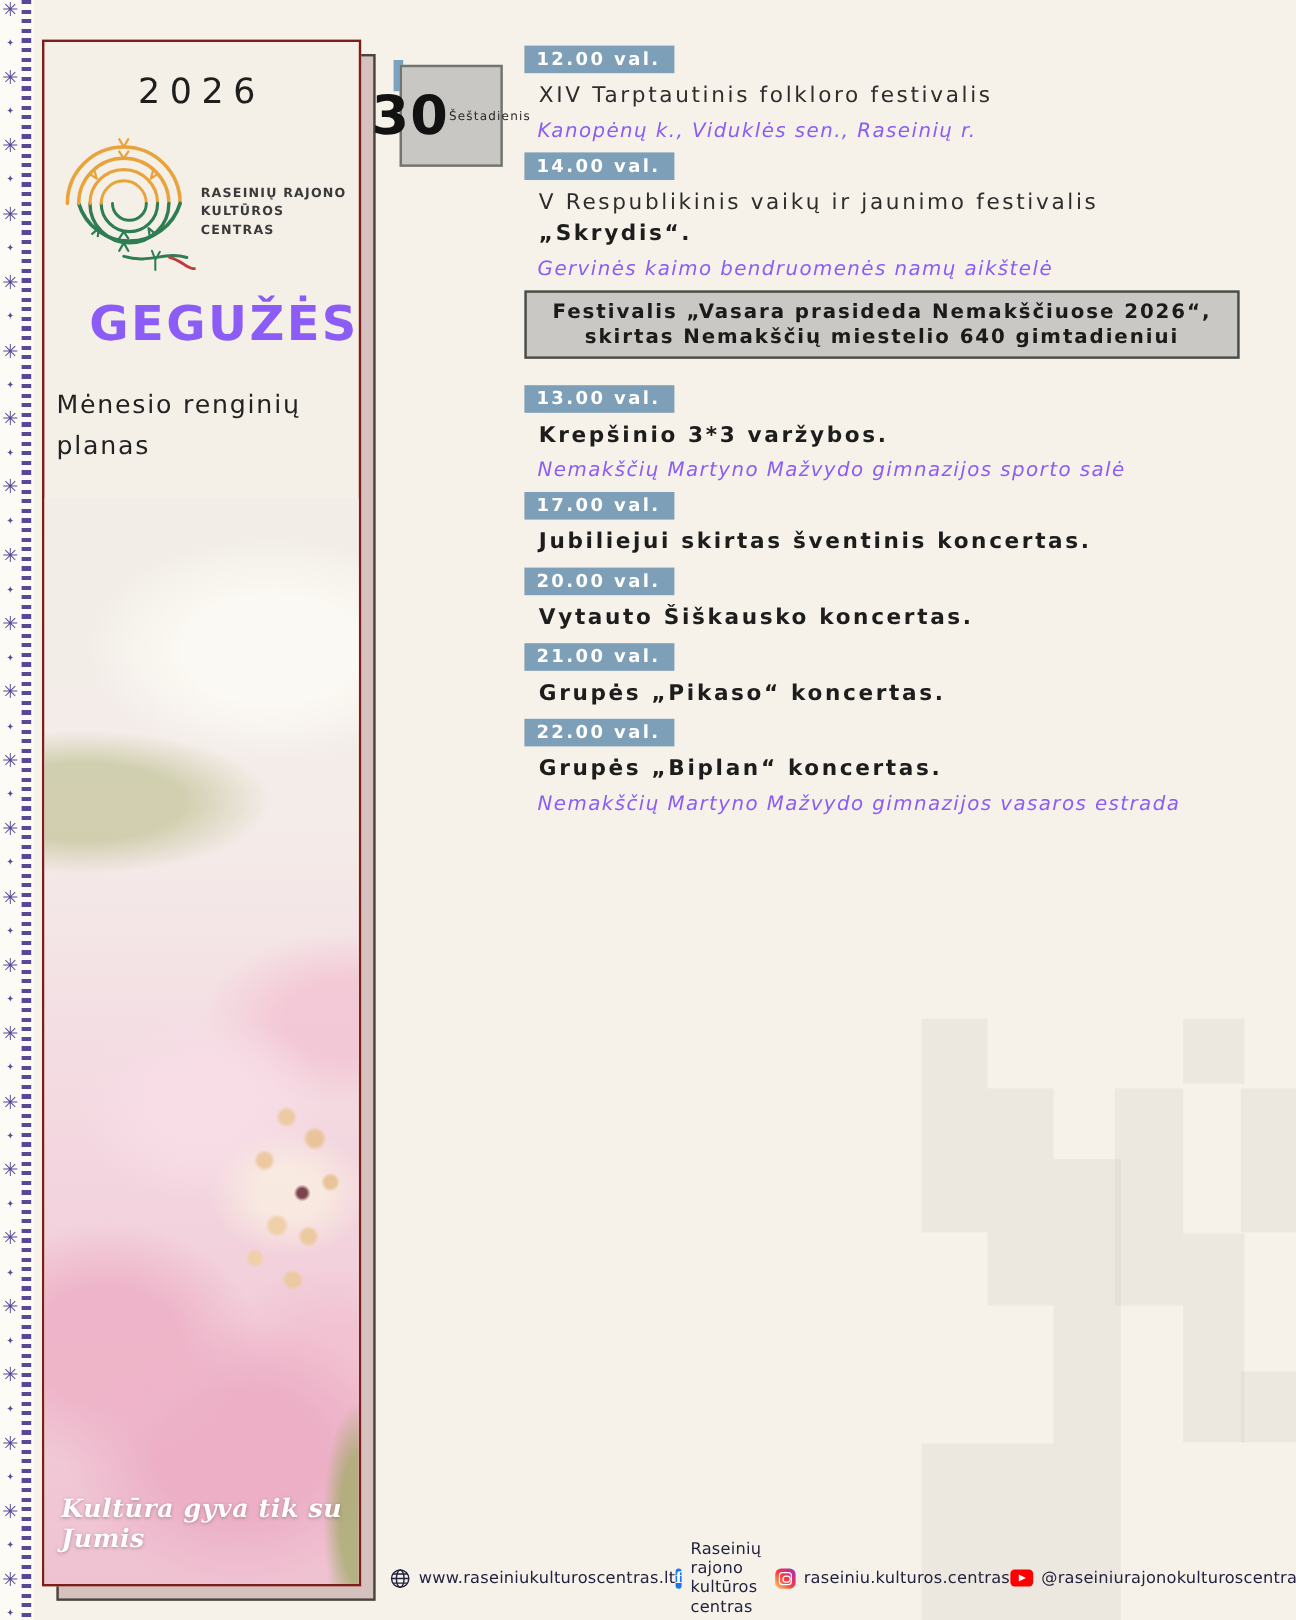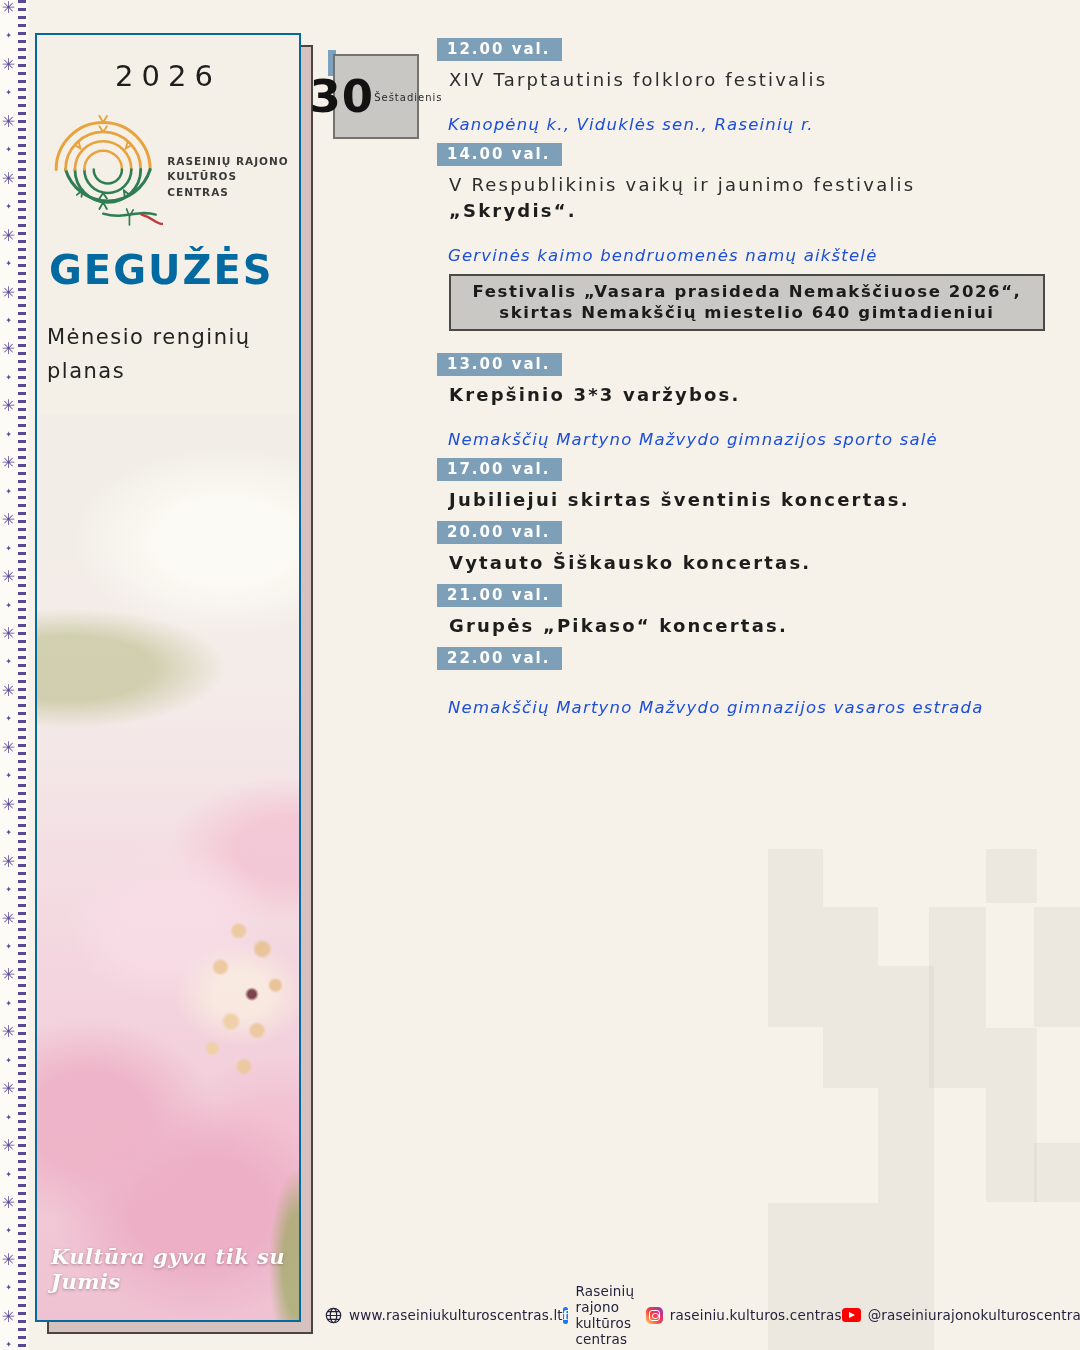--- a/index.html
+++ b/index.html
@@ -25,36 +25,36 @@
     position:absolute;left:18px;top:0;width:8px;height:1350px;
     background:repeating-linear-gradient(to bottom,#5a4798 0 3.5px,rgba(0,0,0,0) 3.5px 8px);
   }
   
   .card-shadow{
     position:absolute;left:47px;top:45px;width:262px;height:1285px;
     background:#d5c2be;border:2px solid #4a4440;z-index:1;
   }
   .side-card{
     position:absolute;left:35px;top:33px;width:262px;height:1285px;
-    background:#f4f0e7;border:2px solid #0369a1;z-index:2;overflow:hidden;
+    background:#f4f0e7;border:2px solid #7f1d1d;z-index:2;overflow:hidden;
   }
   .card-year{
     position:absolute;top:24px;left:0;width:100%;text-align:center;
     font-size:29px;letter-spacing:8px;color:#1e1e1e;
   }
   .logo-row{
     position:absolute;top:72px;left:6px;width:252px;height:140px;
     display:flex;align-items:center;gap:4px;
   }
   .logo-text{
     font-size:10.5px;font-weight:bold;letter-spacing:1px;color:#3a3a3a;line-height:1.45;
   }
   .card-month{
-    position:absolute;top:212px;left:12px;width:100%;text-align:left;
-    font-size:40px;font-weight:bold;letter-spacing:2px;color:#0369a1;
+    position:absolute;top:212px;left:0;width:100%;text-align:right;
+    font-size:40px;font-weight:bold;letter-spacing:2px;color:#8b5cf6;
   }
   .card-subtitle{
     position:absolute;top:286px;left:10px;width:242px;text-align:left;
     font-size:21px;letter-spacing:1.5px;line-height:1.6;color:#222;
   }
   .flower{
     position:absolute;left:0;bottom:0;width:100%;height:905px;
     background:
       radial-gradient(circle 7px at 82% 64%, #7e444e 0 55%, rgba(126,68,78,0) 100%),
       radial-gradient(circle 9px at 70% 61%, #ecc9a0 0 60%, rgba(236,201,160,0) 100%),
@@ -100,24 +100,24 @@
     display:inline-block;background:#7d9fb7;color:#fff;
     font-size:15px;font-weight:bold;letter-spacing:2px;
     padding:2px 12px 3px 10px;margin-bottom:6px;
   }
   .ev-title{
     font-size:18px;letter-spacing:2.2px;line-height:26px;color:#2d2d2d;padding-left:12px;
   }
   .ev-title.bold{font-weight:bold;color:#1d1d1d;}
   .ev-loc{
     font-size:16.5px;font-style:italic;letter-spacing:1.2px;line-height:20px;
-    color:#1d4ed8;margin-top:22px;padding-left:11px;
+    color:#8b5cf6;margin-top:6px;padding-left:11px;
   }
   .banner{
-    box-sizing:border-box;width:596px;margin:6px 0 22px 12px;
+    box-sizing:border-box;width:596px;margin:6px 0 22px 0;
     background:#c9c8c4;border:2px solid #4a4a46;
     text-align:center;padding:5px 4px 6px 4px;
   }
   .banner div{
     font-size:16.5px;font-weight:bold;letter-spacing:1.6px;line-height:21px;color:#1b1b1b;
   }
   
   .wm{position:absolute;background:rgba(96,72,60,0.055);z-index:0;}
   
   .footer{
@@ -274,21 +274,21 @@
     </div>
   <div class="banner">
     <div>Festivalis „Vasara prasideda Nemakščiuose 2026“,</div>
     <div>skirtas Nemakščių miestelio 640 gimtadieniui</div>
   </div>
   <div id="events-b">
       <div class="event"><span class="time-badge">13.00 val.</span><div class="ev-title bold">Krepšinio 3*3 varžybos.</div><div class="ev-loc">Nemakščių Martyno Mažvydo gimnazijos sporto salė</div></div>
       <div class="event"><span class="time-badge">17.00 val.</span><div class="ev-title bold">Jubiliejui skirtas šventinis koncertas.</div></div>
       <div class="event"><span class="time-badge">20.00 val.</span><div class="ev-title bold">Vytauto Šiškausko koncertas.</div></div>
       <div class="event"><span class="time-badge">21.00 val.</span><div class="ev-title bold">Grupės „Pikaso“ koncertas.</div></div>
-      <div class="event"><span class="time-badge">22.00 val.</span><div class="ev-loc">Nemakščių Martyno Mažvydo gimnazijos vasaros estrada</div></div>
+      <div class="event"><span class="time-badge">22.00 val.</span><div class="ev-title bold">Grupės „Biplan“ koncertas.</div><div class="ev-loc">Nemakščių Martyno Mažvydo gimnazijos vasaros estrada</div></div>
     </div>
 </div>
 
 <div class="footer">
   <div class="f-item">
     <svg width="17" height="17" viewBox="0 0 18 18">
       <g fill="none" stroke="#23233f" stroke-width="1.3">
         <circle cx="9" cy="9" r="7.6"></circle>
         <ellipse cx="9" cy="9" rx="3.4" ry="7.6"></ellipse>
         <path d="M1.4,9 H16.6 M2.4,5 H15.6 M2.4,13 H15.6"></path>

